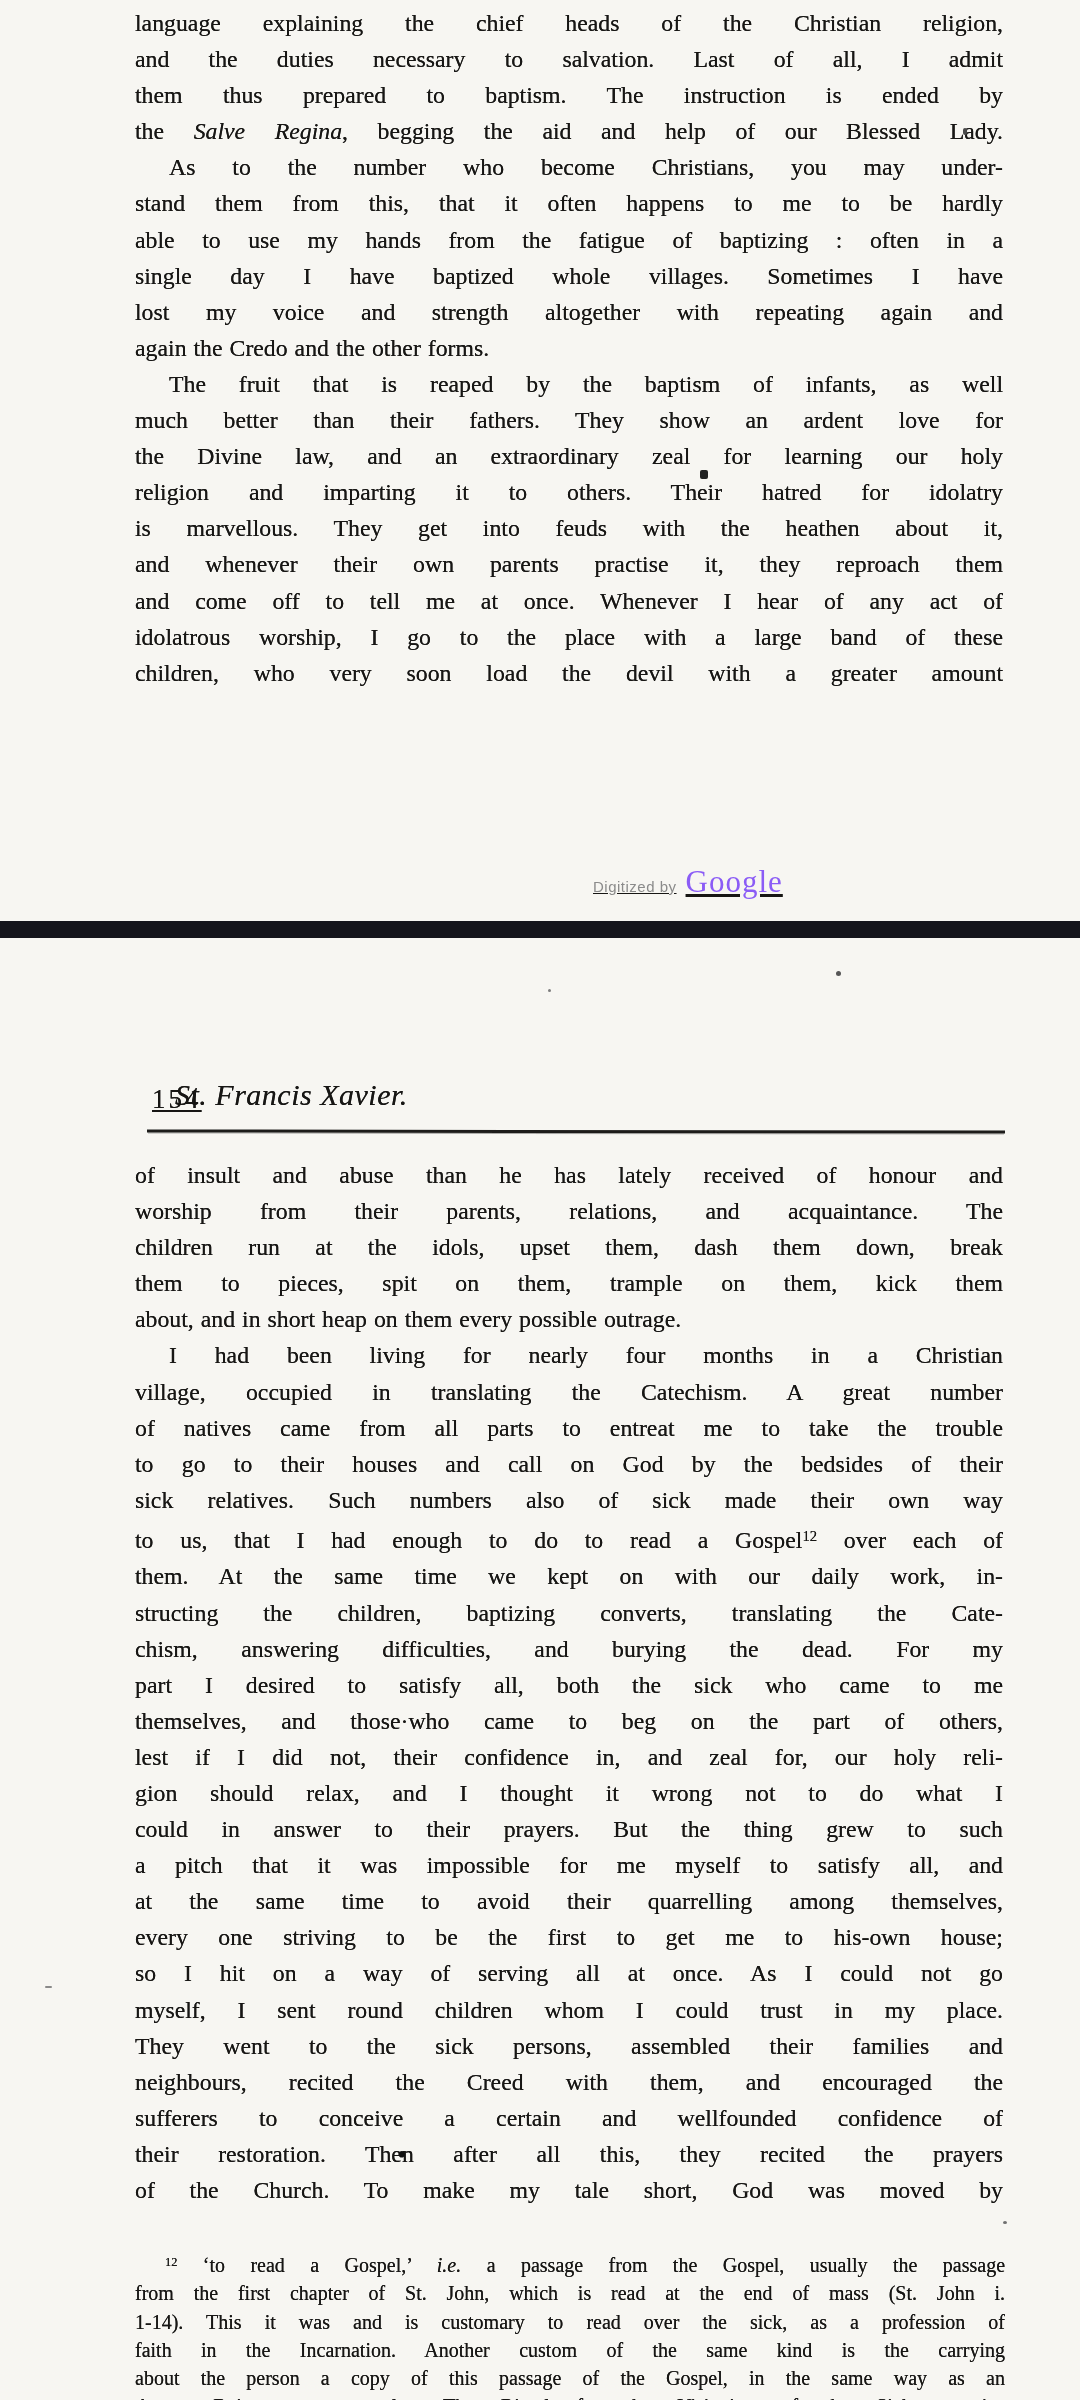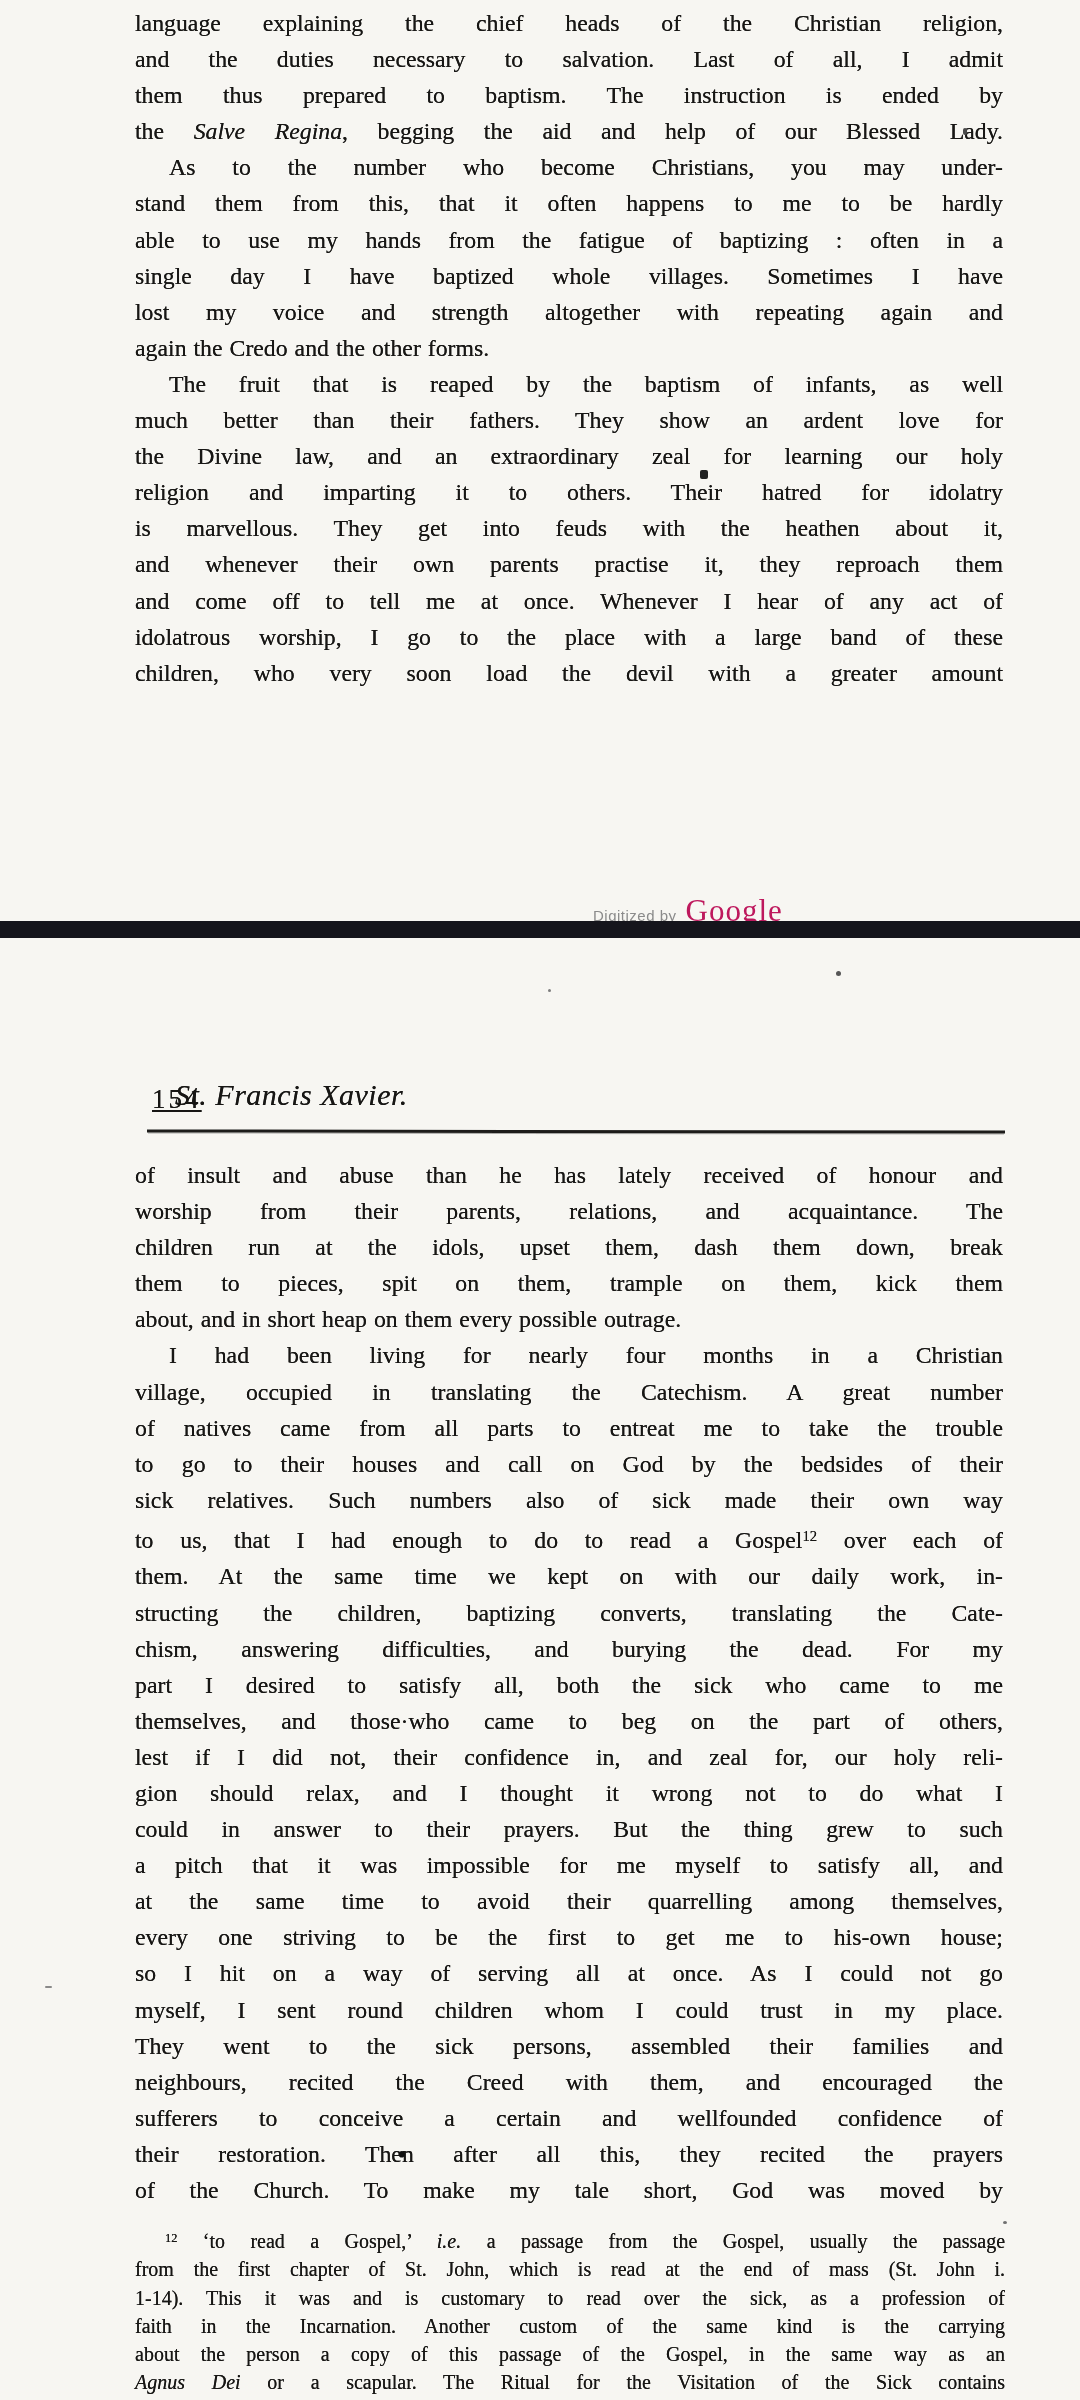--- a/index.html
+++ b/index.html
@@ -27,31 +27,32 @@
   }
   .line{text-align:justify;text-align-last:justify;white-space:normal;}
   .line.end{text-align-last:left;}
   .line.ind{text-indent:34px;}
   .i{font-style:italic;}
   .sup{font-size:.62em;vertical-align:.5em;}
   #top-text{left:135px;top:5px;width:868px;}
   #page2-text{left:135px;top:1157px;width:868px;}
   
   #watermark{
-    position:absolute;left:593px;top:893px;
+    position:absolute;left:593px;top:864px;
     display:flex;align-items:baseline;gap:9px;
     text-shadow:none;
+    text-decoration:underline;
   }
   #watermark .digitized{
     font-family:"Liberation Sans","DejaVu Sans",sans-serif;
     font-size:15px;color:#8b8b8b;letter-spacing:.5px;
   }
   #watermark .glogo{
     font-family:"Liberation Serif","DejaVu Serif",serif;
-    font-size:31px;color:#be185d;letter-spacing:1px;
+    font-size:31px;color:#8b5cf6;letter-spacing:1px;
   }
   
   #divider{
     position:absolute;left:0;top:921px;width:1080px;height:17px;
     background:var(--bar);
   }
   
   #page-num{
     position:absolute;left:152px;top:1084px;
     font-size:27px;letter-spacing:3px;
@@ -67,21 +68,21 @@
   #header-rule{
     position:absolute;left:147px;top:1130px;width:858px;height:3px;
     background:#1d1c1a;transform:rotate(.08deg);
     box-shadow:0 2px 0 -1px rgba(30,30,30,.35);
   }
   
   #footnote{
     left:135px;top:2224px;width:870px;
     font-size:20px;line-height:28.2px;word-spacing:.5px;
   }
-  #footnote .line.ind{text-indent:30px;}
+  #footnote .line.ind{text-indent:30px;margin-top:24px;}
   
   #bullet{
     position:absolute;left:397px;top:2140px;
     font-size:27px;color:#101010;
   }
   
   .speck{position:absolute;background:#3a3a3a;border-radius:50%;}
   #spk-show{left:700px;top:470px;width:8px;height:9px;border-radius:2px;background:#222;}
   #spk-a{left:963px;top:128px;width:4px;height:7px;background:#4a4a4a;border-radius:2px;}
   #spk-b{left:836px;top:971px;width:5px;height:5px;background:#565656;}

